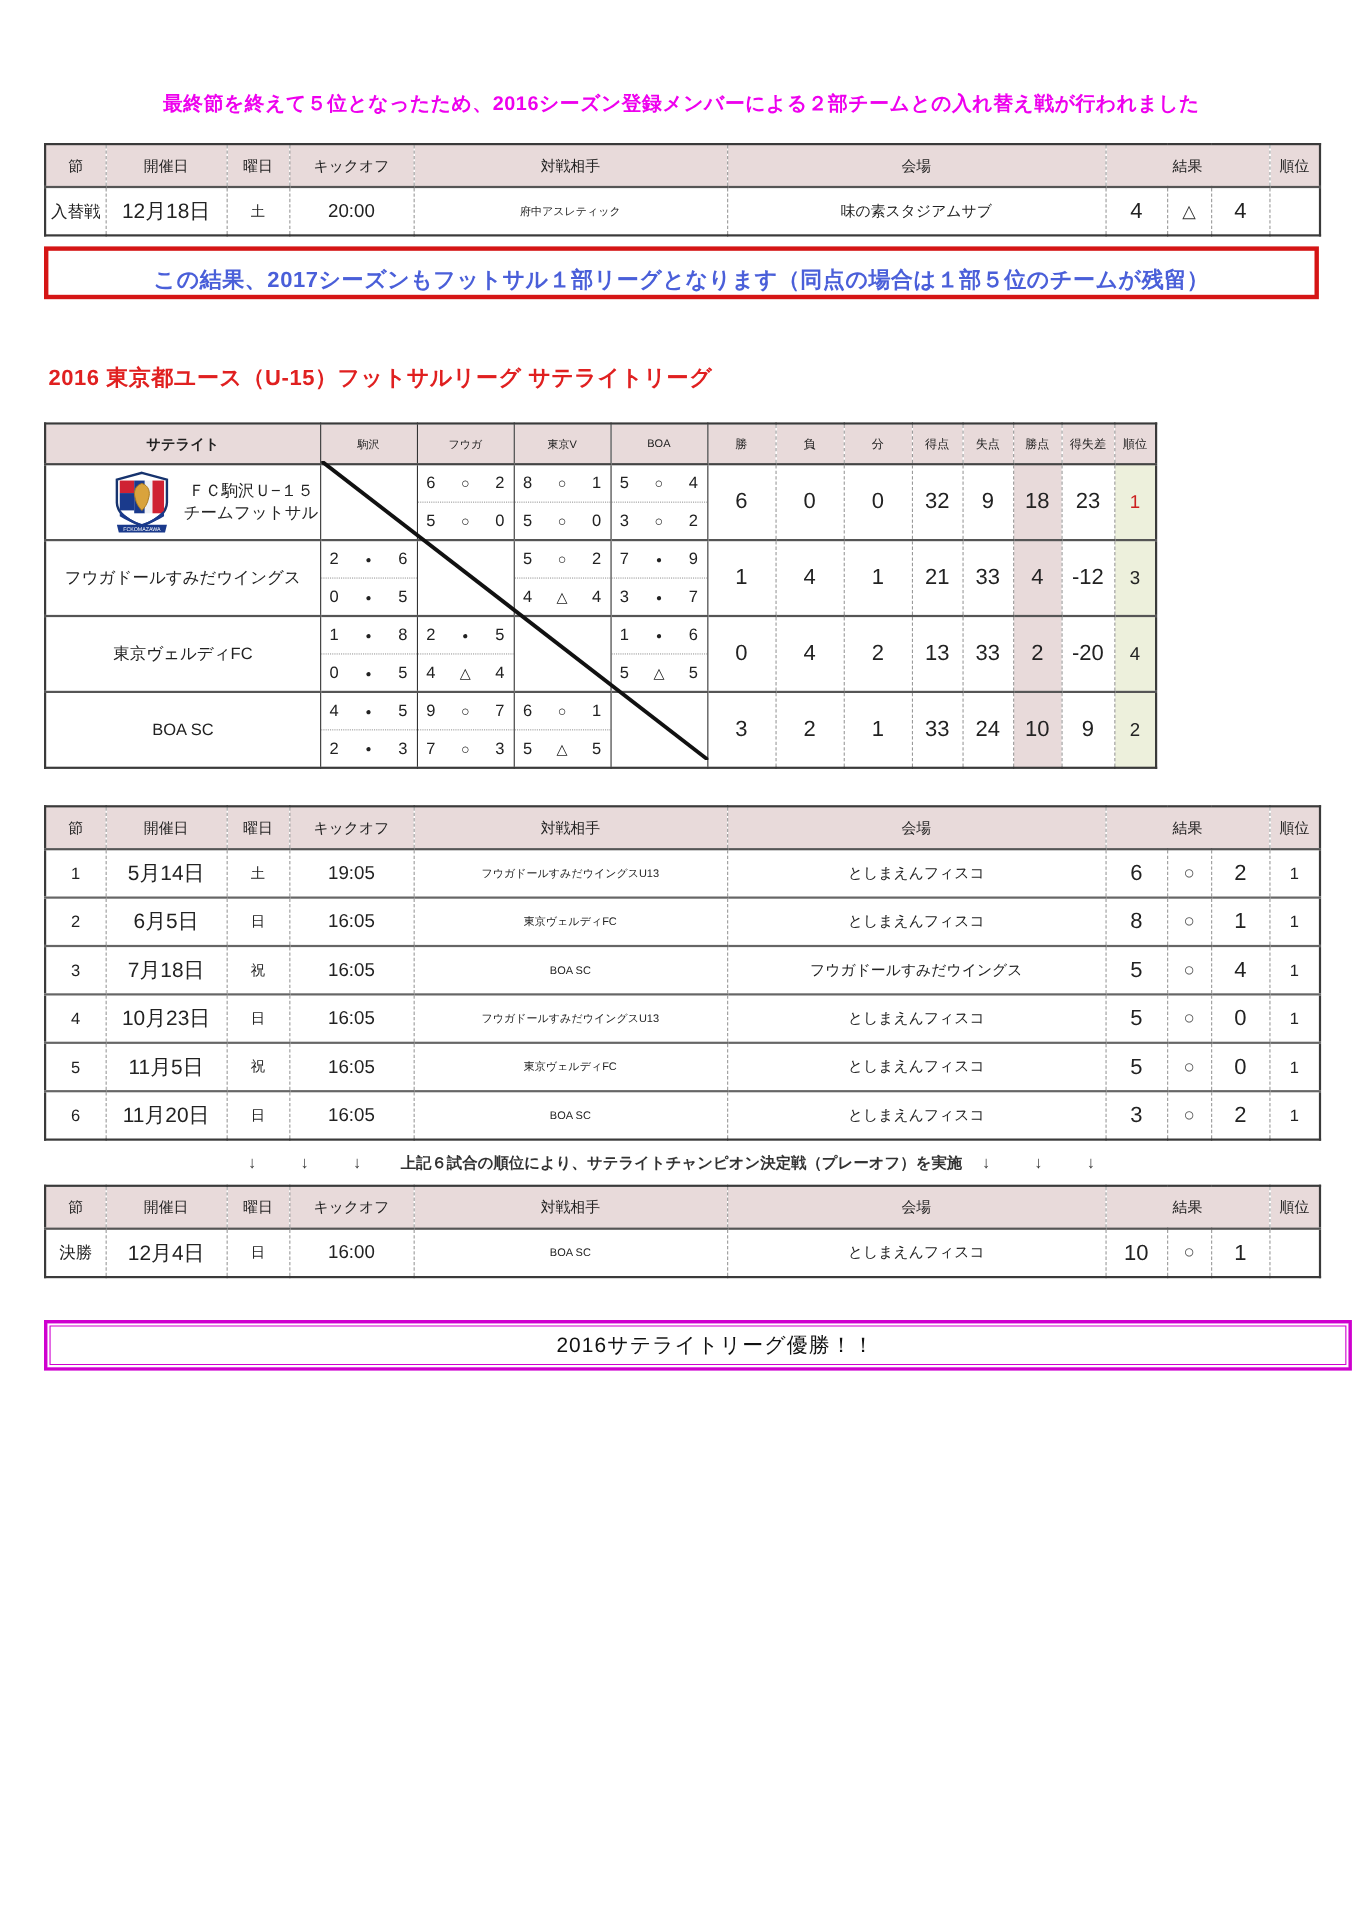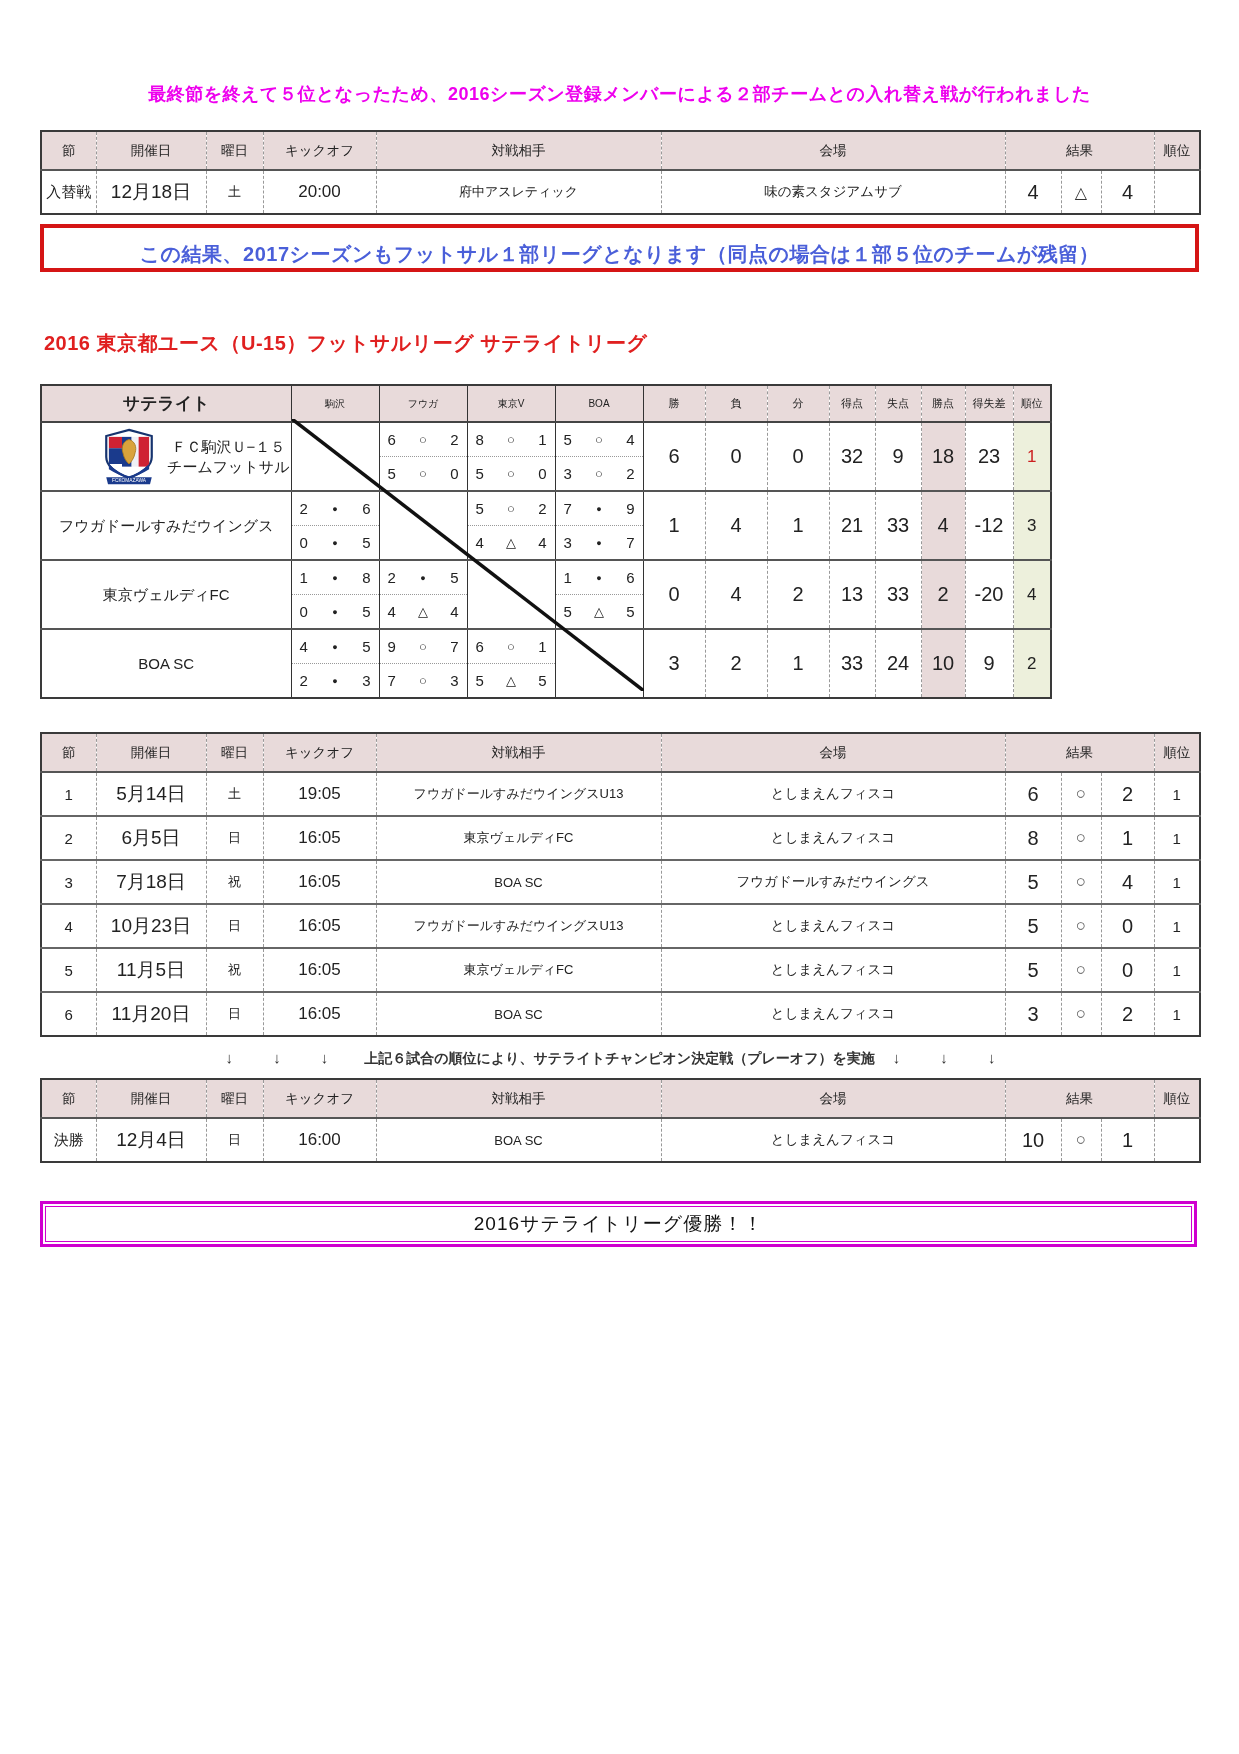--- a/index.html
+++ b/index.html
@@ -43,21 +43,21 @@
     font-weight:normal;
     height:35px;
     border-bottom:2px solid #555;
   }
   table.sched tbody td{height:40px;background:#fff;}
   table.sched tbody tr + tr td{border-top:2px solid #666;}
   .c-sec{font-size:15px;}
   .c-date{font-size:19px;}
   .c-day{font-size:13px;}
   .c-ko{font-size:17px;}
-  .c-opp{font-size:13px;}
+  .c-opp{font-size:10px;}
   .c-venue{font-size:13.5px;}
   .c-s{font-size:20px;}
   .c-rank{font-size:15px;}
   table.sched .mk{font-size:17px;color:#555;font-weight:normal;}
   
   .result-box{
     margin:9px 0 0 40px;
     width:1151px;
     height:40px;
     border:4px solid #d51515;
@@ -91,21 +91,21 @@
     text-align:center;vertical-align:middle;overflow:hidden;
   }
   table.league thead th{
     background:#e8dada;
     height:33px;
     font-weight:normal;
     border-bottom:2px solid #444;
     border-left:1px dashed #999;
   }
   table.league thead th.lg-corner{
-    font-size:17px;font-weight:bold;border-left:none;
+    font-size:13px;font-weight:bold;border-left:none;
   }
   table.league thead th.lg-opp{font-size:10px;border-left:1.5px solid #333;}
   table.league thead th.lg-st{font-size:11px;}
   table.league tbody tr + tr td{border-top:2px solid #555;}
   td.lg-team{font-size:15px;background:#fff;}
   td.lg-m{border-left:1.5px solid #333;padding:0;background:#fff;}
   td.lg-m.last{border-right:1.5px solid #333;}
   td.lg-s{border-left:1px dashed #999;font-size:20px;background:#fff;}
   td.lg-s.col-pts{background:#e8dada;}
   td.lg-s.col-rank{background:#edf0dc;font-size:17px;}
@@ -130,21 +130,21 @@
     color:#333;
   }
   .playoff-note .arr{letter-spacing:18px;margin:0 14px;font-size:15px;}
   
   .champion-box{
     margin:38px 0 0 40px;
     width:1151px;
     height:40px;
     border:3px solid #cf00cf;
     box-shadow:inset 0 0 0 2px #fff, inset 0 0 0 3px #cf00cf;
-    display:flex;align-items:center;justify-content:center;
+    display:flex;align-items:center;justify-content:center;padding-left:32px;
   }
   .champion-box .txt{font-size:19px;color:#111;letter-spacing:1px;}
 </style>
 </head>
 <body>
 
 <div class="page">
 
   <div class="top-note">最終節を終えて５位となったため、2016シーズン登録メンバーによる２部チームとの入れ替え戦が行われました</div>
 

